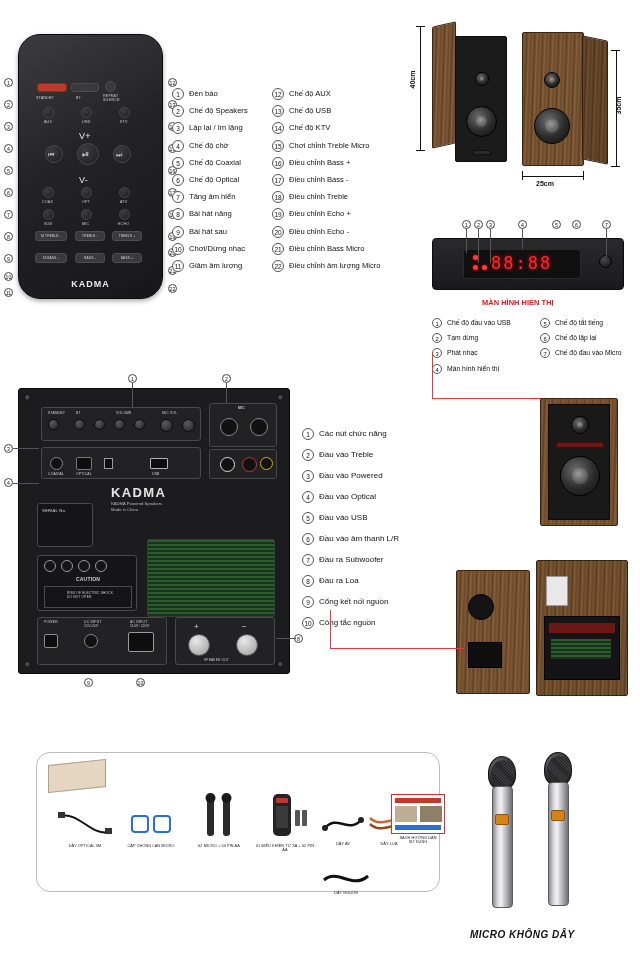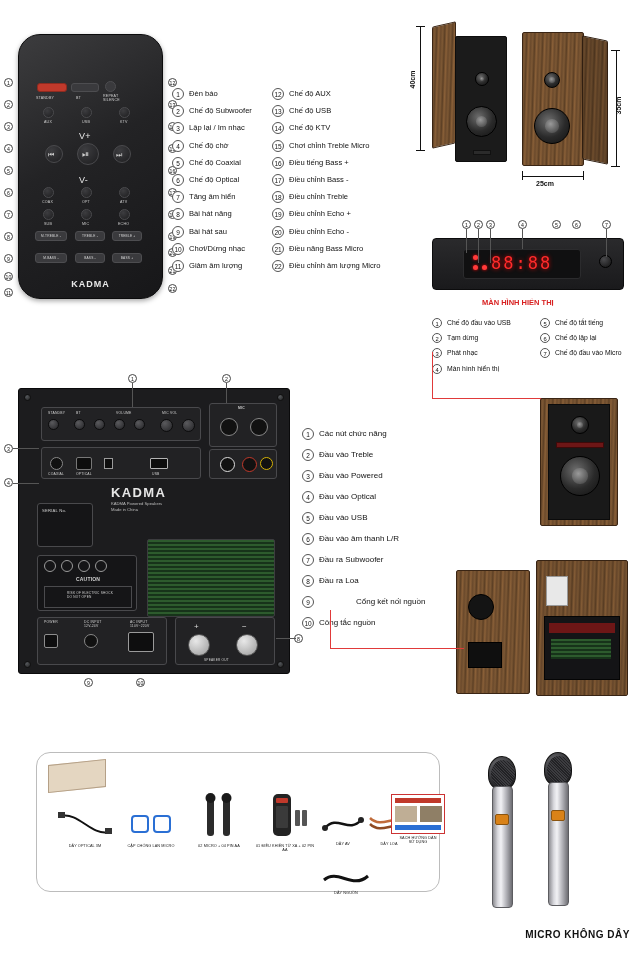--- a/index.html
+++ b/index.html
@@ -151,22 +151,22 @@
     background: linear-gradient(90deg,#8d8d92 0%, #d8d8dd 25%, #f2f2f5 42%, #aeaeb4 72%, #6e6e73 100%);
     border-radius: 4px; border:1px solid #5c5c60; }
   .mic-head { position:absolute; width:28px; height:34px; border-radius:50% 50% 42% 42%;
     background: radial-gradient(circle at 35% 28%, #6a6a6e, #2c2c2f 60%, #171719);
     border:1px solid #111; }
   .mic-screen { position:absolute; width:24px; height:27px; border-radius:50%;
     background: repeating-linear-gradient(45deg,#3c3c40 0px,#3c3c40 1px,#222225 1px,#222225 2px);
   }
   .mic-win { position:absolute; width:14px; height:11px; background:#d98218; border-radius:2px;
      border:1px solid #8a5410; }
-  .mic-label { position:absolute; bottom:0; left:0; right:0; text-align:right;
-     font-size:10px; font-weight:bold; letter-spacing:.5px; color:#111; }
+  .mic-label { position:absolute; bottom:0; left:0; right:0; text-align:left;
+     font-size:10px; font-weight:bold; letter-spacing:.5px; color:#111;font-style:italic; }
 </style>
 </head>
 <body>
 
 <div class="panel" id="remote-block">
   <div class="remote-body">
 
     <div class="rbtn red" style="left:18px;top:48px;width:30px;height:9px;"></div>
     <div class="rbtn" style="left:52px;top:48px;width:28px;height:9px;"></div>
     <div class="rbtn round" style="left:86px;top:46px;width:11px;height:11px;"></div>
@@ -241,25 +241,25 @@
   <div class="num" style="left:150px;top:250px;">22</div>
 </div>
 
 <div class="legend" id="remote-legend-1" style="left:172px; top:88px;">
   <div class="legend-row">
       <span class="bub">1</span>
       <span class="txt">Đèn báo</span>
     </div>
   <div class="legend-row">
       <span class="bub">2</span>
-      <span class="txt">Chế độ Subwoofer</span>
+      <span class="txt">Chế độ Speakers</span>
     </div>
   <div class="legend-row">
       <span class="bub">3</span>
-      <span class="txt">Lập lại / Im nhạc</span>
+      <span class="txt">Lập lại / Im lặng</span>
     </div>
   <div class="legend-row">
       <span class="bub">4</span>
       <span class="txt">Chế độ chờ</span>
     </div>
   <div class="legend-row">
       <span class="bub">5</span>
       <span class="txt">Chế độ Coaxial</span>
     </div>
   <div class="legend-row">
@@ -300,41 +300,41 @@
   <div class="legend-row">
       <span class="bub">14</span>
       <span class="txt">Chế độ KTV</span>
     </div>
   <div class="legend-row">
       <span class="bub">15</span>
       <span class="txt">Chơi chỉnh Treble Micro</span>
     </div>
   <div class="legend-row">
       <span class="bub">16</span>
-      <span class="txt">Điều tiếng Bass +</span>
+      <span class="txt">Điều chỉnh Bass +</span>
     </div>
   <div class="legend-row">
       <span class="bub">17</span>
       <span class="txt">Điều chỉnh Bass -</span>
     </div>
   <div class="legend-row">
       <span class="bub">18</span>
       <span class="txt">Điều chỉnh Treble</span>
     </div>
   <div class="legend-row">
       <span class="bub">19</span>
       <span class="txt">Điều chỉnh Echo +</span>
     </div>
   <div class="legend-row">
       <span class="bub">20</span>
       <span class="txt">Điều chỉnh Echo -</span>
     </div>
   <div class="legend-row">
       <span class="bub">21</span>
-      <span class="txt">Điều năng Bass Micro</span>
+      <span class="txt">Điều chỉnh Bass Micro</span>
     </div>
   <div class="legend-row">
       <span class="bub">22</span>
       <span class="txt">Điều chỉnh âm lượng Micro</span>
     </div>
 </div>
 
 <div class="spk" id="speaker-pair-top" style="left:410px;top:10px;width:225px;height:195px;">
 
   <div class="cab" style="left:22px;top:14px;width:24px;height:122px;transform:skewY(-13deg);"></div>
@@ -562,21 +562,21 @@
   <div class="legend-row" style="margin-bottom:9px;">
       <span class="bub">7</span>
       <span class="txt" style="font-size:8px;">Đầu ra Subwoofer</span>
     </div>
   <div class="legend-row" style="margin-bottom:9px;">
       <span class="bub">8</span>
       <span class="txt" style="font-size:8px;">Đầu ra Loa</span>
     </div>
   <div class="legend-row" style="margin-bottom:9px;">
       <span class="bub">9</span>
-      <span class="txt" style="font-size:8px;margin-left:37px;">Cổng kết nối nguồn</span>
+      <span class="txt" style="font-size:8px;">Cổng kết nối nguồn</span>
     </div>
   <div class="legend-row" style="margin-bottom:9px;">
       <span class="bub">10</span>
       <span class="txt" style="font-size:8px;">Công tắc nguồn</span>
     </div>
 </div>
 
 <div class="spk" style="left:456px;top:560px;width:176px;height:136px;">
   <div class="cab" style="left:0;top:10px;width:74px;height:124px;"></div>
   <div style="position:absolute;left:12px;top:34px;width:26px;height:26px;border-radius:50%;background:#141414;border:1px solid #000;"></div>

